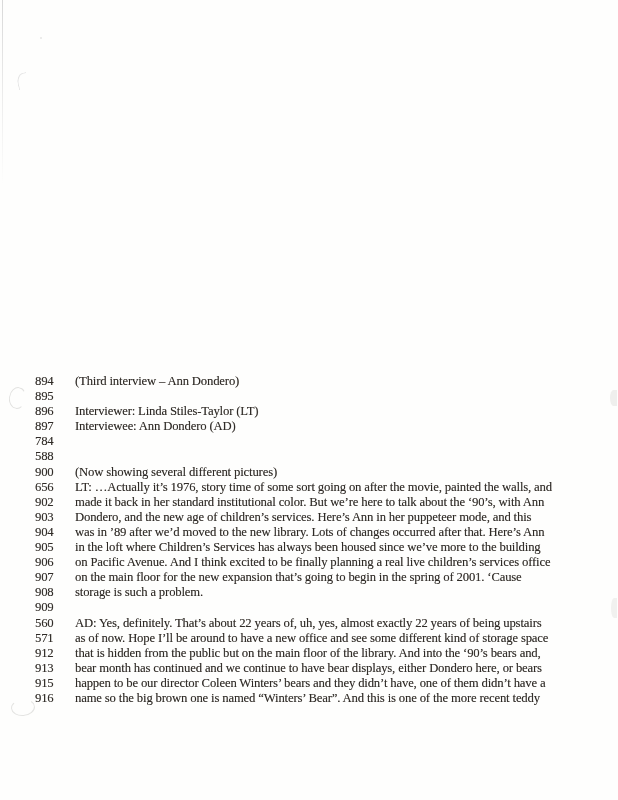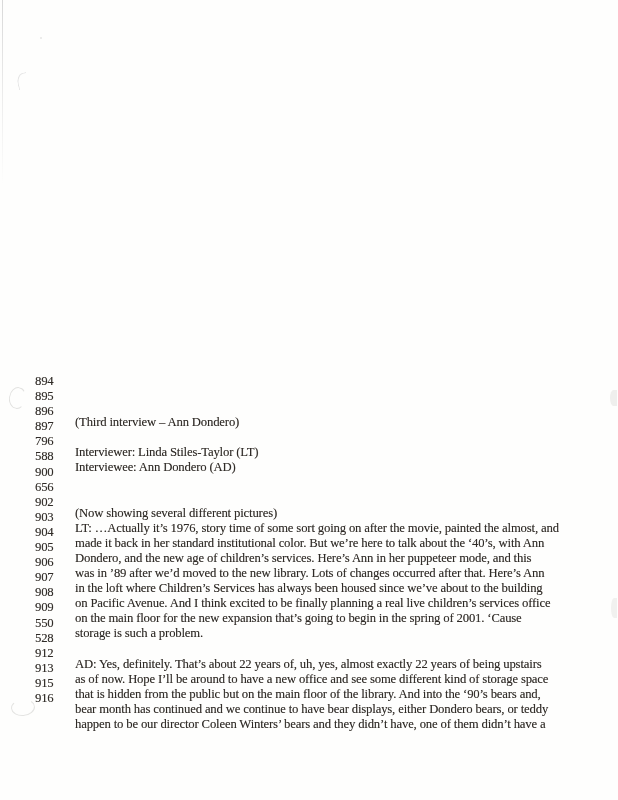--- a/index.html
+++ b/index.html
@@ -104,21 +104,20 @@
     white-space: pre;
     text-shadow: 0.2px 0.2px 0.35px rgba(70,64,58,0.45);
   }
   .line-num {
     flex: 0 0 auto;
     margin-left: 35px;
     width: 40px;
   }
   .line-text {
     flex: 0 0 auto;
-    margin-top: 41px;
   }
 </style>
 </head>
 <body>
 
 <div class="page">
   <div class="edge-line"></div>
   <div class="squiggle"></div>
   <div class="speck"></div>
   <div class="punch-arc-1"></div>
@@ -141,57 +140,57 @@
     <span class="line-num">896</span>
     <span class="line-text">Interviewer: Linda Stiles-Taylor (LT)</span>
   </div>
 
   <div class="line-row">
     <span class="line-num">897</span>
     <span class="line-text">Interviewee: Ann Dondero (AD)</span>
   </div>
 
   <div class="line-row">
-    <span class="line-num">796</span>
+    <span class="line-num">784</span>
     <span class="line-text"></span>
   </div>
 
   <div class="line-row">
     <span class="line-num">588</span>
     <span class="line-text"></span>
   </div>
 
   <div class="line-row">
     <span class="line-num">900</span>
     <span class="line-text">(Now showing several different pictures)</span>
   </div>
 
   <div class="line-row">
     <span class="line-num">656</span>
-    <span class="line-text">LT: …Actually it’s 1976, story time of some sort going on after the movie, painted the almost, and</span>
+    <span class="line-text">LT: …Actually it’s 1976, story time of some sort going on after the movie, painted the walls, and</span>
   </div>
 
   <div class="line-row">
     <span class="line-num">902</span>
-    <span class="line-text">made it back in her standard institutional color. But we’re here to talk about the ‘40’s, with Ann</span>
+    <span class="line-text">made it back in her standard institutional color. But we’re here to talk about the ‘90’s, with Ann</span>
   </div>
 
   <div class="line-row">
     <span class="line-num">903</span>
     <span class="line-text">Dondero, and the new age of children’s services. Here’s Ann in her puppeteer mode, and this</span>
   </div>
 
   <div class="line-row">
     <span class="line-num">904</span>
     <span class="line-text">was in ’89 after we’d moved to the new library. Lots of changes occurred after that. Here’s Ann</span>
   </div>
 
   <div class="line-row">
     <span class="line-num">905</span>
-    <span class="line-text">in the loft where Children’s Services has always been housed since we’ve about to the building</span>
+    <span class="line-text">in the loft where Children’s Services has always been housed since we’ve more to the building</span>
   </div>
 
   <div class="line-row">
     <span class="line-num">906</span>
     <span class="line-text">on Pacific Avenue. And I think excited to be finally planning a real live children’s services office</span>
   </div>
 
   <div class="line-row">
     <span class="line-num">907</span>
     <span class="line-text">on the main floor for the new expansion that’s going to begin in the spring of 2001. ‘Cause</span>
@@ -201,42 +200,43 @@
     <span class="line-num">908</span>
     <span class="line-text">storage is such a problem.</span>
   </div>
 
   <div class="line-row">
     <span class="line-num">909</span>
     <span class="line-text"></span>
   </div>
 
   <div class="line-row">
-    <span class="line-num">550</span>
+    <span class="line-num">560</span>
     <span class="line-text">AD: Yes, definitely. That’s about 22 years of, uh, yes, almost exactly 22 years of being upstairs</span>
   </div>
 
   <div class="line-row">
-    <span class="line-num">528</span>
+    <span class="line-num">571</span>
     <span class="line-text">as of now. Hope I’ll be around to have a new office and see some different kind of storage space</span>
   </div>
 
   <div class="line-row">
     <span class="line-num">912</span>
     <span class="line-text">that is hidden from the public but on the main floor of the library. And into the ‘90’s bears and,</span>
   </div>
 
   <div class="line-row">
     <span class="line-num">913</span>
-    <span class="line-text">bear month has continued and we continue to have bear displays, either Dondero bears, or teddy</span>
+    <span class="line-text">bear month has continued and we continue to have bear displays, either Dondero here, or bears</span>
   </div>
 
 
   <div class="line-row">
     <span class="line-num">915</span>
     <span class="line-text">happen to be our director Coleen Winters’ bears and they didn’t have, one of them didn’t have a</span>
   </div>
 
   <div class="line-row">
     <span class="line-num">916</span>
+    <span class="line-text">name so the big brown one is named “Winters’ Bear”. And this is one of the more recent teddy</span>
   </div>
 </div>
 </div>
 
 </body></html>

